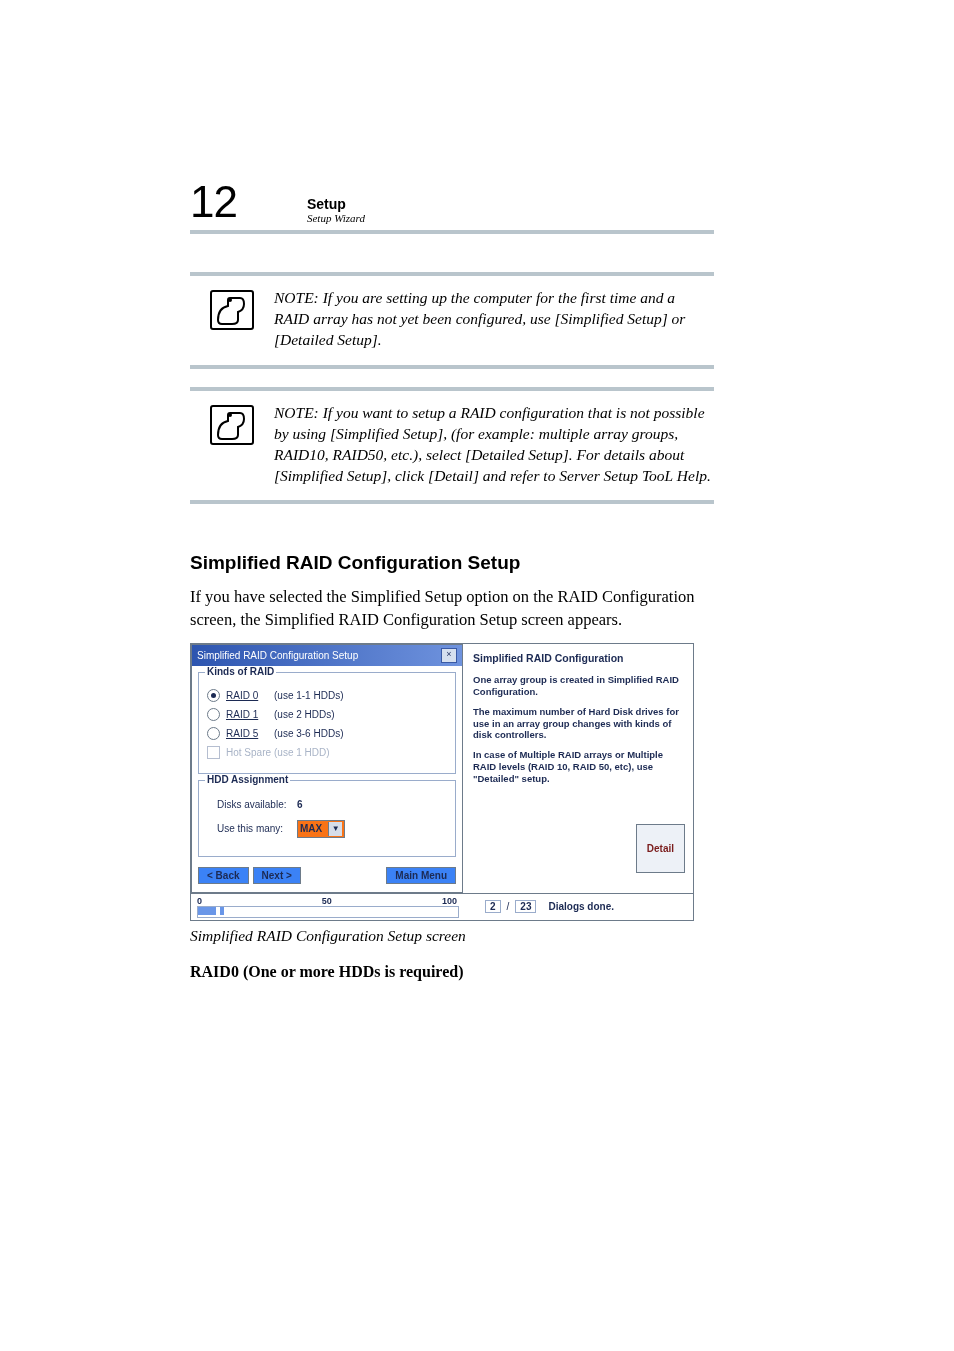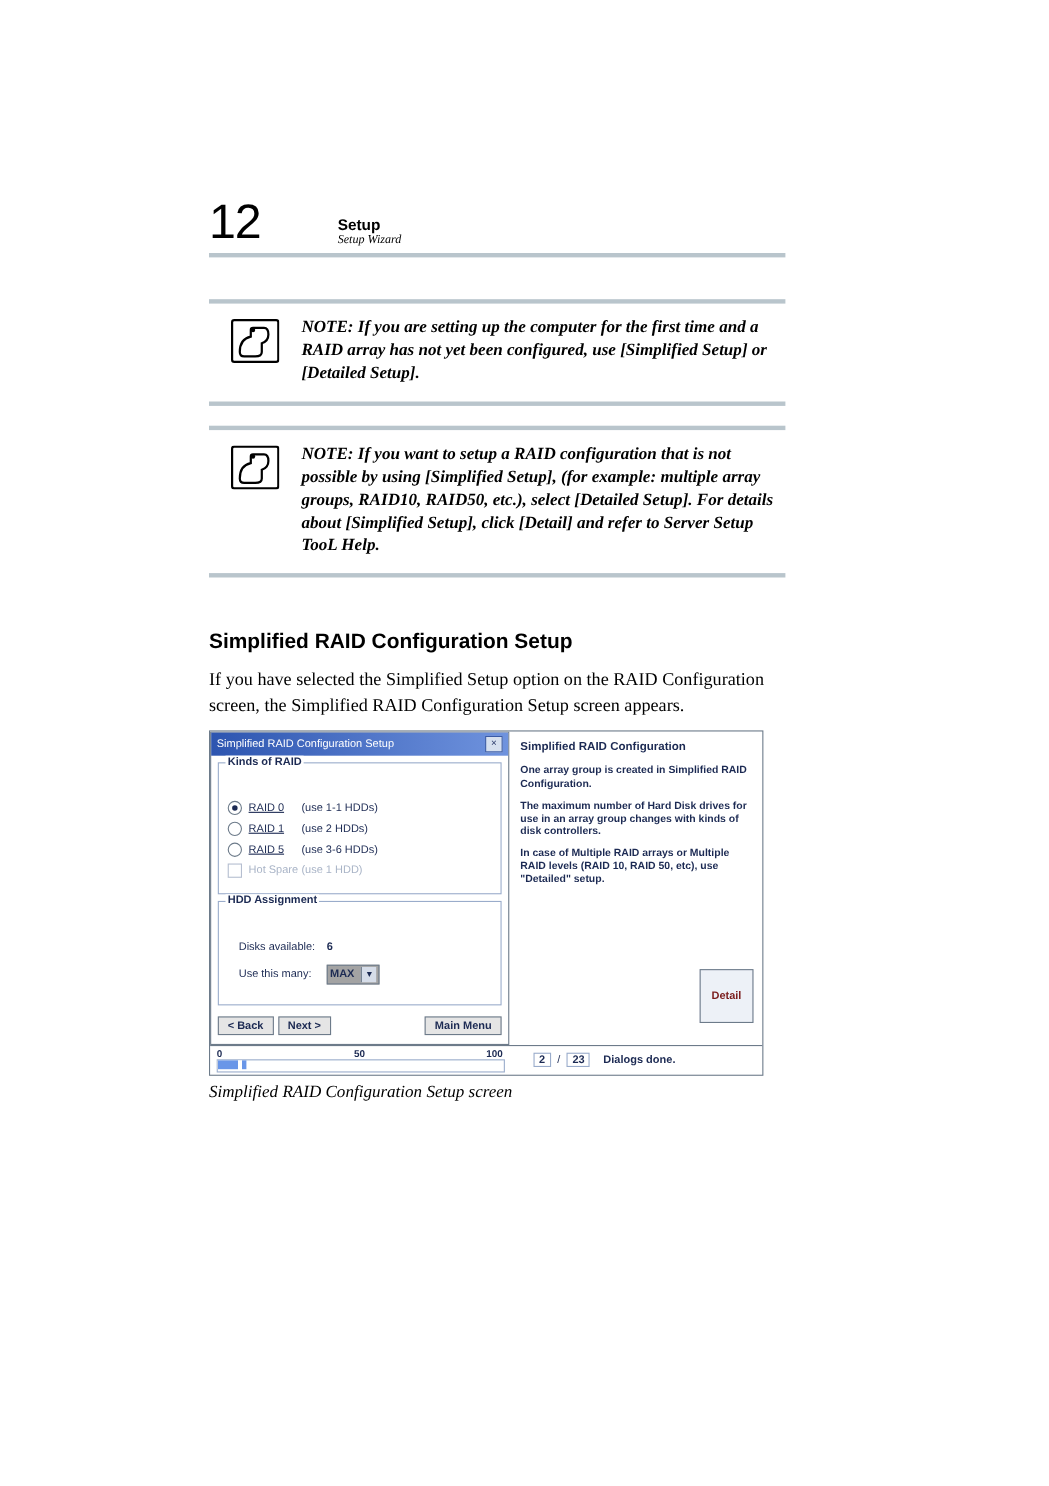--- a/index.html
+++ b/index.html
@@ -35,21 +35,20 @@
   .header-text .t2 {
     font-style: italic;
     font-size: 11px;
   }
   .note-block {
     border-top: 4px solid #b9c5cc;
     border-bottom: 4px solid #b9c5cc;
     padding: 12px 0 14px 0;
     margin: 18px 0 18px 0;
     display: flex;
-    font-weight: bold;
   }
   .note-icon {
     width: 84px;
     flex: 0 0 84px;
     display: flex;
     justify-content: center;
     align-items: flex-start;
     padding-top: 2px;
   }
   .note-text {
@@ -117,21 +116,21 @@
     background: #d6e0ef;
     border: 1px solid #3a5aa5;
     color: #2a3a6a;
     font-size: 9px;
     line-height: 11px;
     text-align: center;
   }
   .fieldset {
     border: 1px solid #9aaccb;
     margin: 6px;
-    padding: 28px 8px 8px 8px;
+    padding: 10px 8px 8px 8px;
     position: relative;
   }
   .legend {
     position: absolute;
     top: -7px;
     left: 6px;
     background: #fff;
     padding: 0 2px;
     font-weight: bold;
     font-size: 10px;
@@ -183,40 +182,40 @@
     margin: 8px 0 10px 10px;
     font-size: 10px;
   }
   .hdd-row .lbl { width: 80px; }
   .select {
     border: 1px solid #6d7b8a;
     padding: 0 2px;
     height: 16px;
     display: inline-flex;
     align-items: center;
-    background: #a3a3a3;
+    background: #f97316;
   }
   .select .arrow {
     width: 13px;
     height: 14px;
     background: #d6dde9;
     border-left: 1px solid #6d7b8a;
     margin-left: 6px;
     text-align: center;
     line-height: 13px;
     font-size: 8px;
   }
   .btnrow {
     display: flex;
     justify-content: space-between;
     padding: 4px 6px 8px 6px;
   }
   .btn {
     border: 1px solid #6d7b8a;
-    background: #e5e5e5;
+    background: #3b82f6;
     padding: 2px 8px;
     font-size: 10px;
     font-weight: bold;
     color: #1c2a53;
   }
   .btnrow .pair { display: flex; gap: 4px; }
 
   .mock-right {
     flex: 1;
     padding: 6px 8px 6px 10px;
@@ -406,14 +405,15 @@
         <span class="countbox">2</span>
         <span>/</span>
         <span class="countbox">23</span>
         <span style="font-weight:bold; margin-left:6px;">Dialogs done.</span>
       </div>
     </div>
   </div>
 
   <div class="caption">Simplified RAID Configuration Setup screen</div>
 
+  <div class="sub-h">RAID0  (One or more HDDs is required)</div>
 
 </div>
 
 </body></html>

